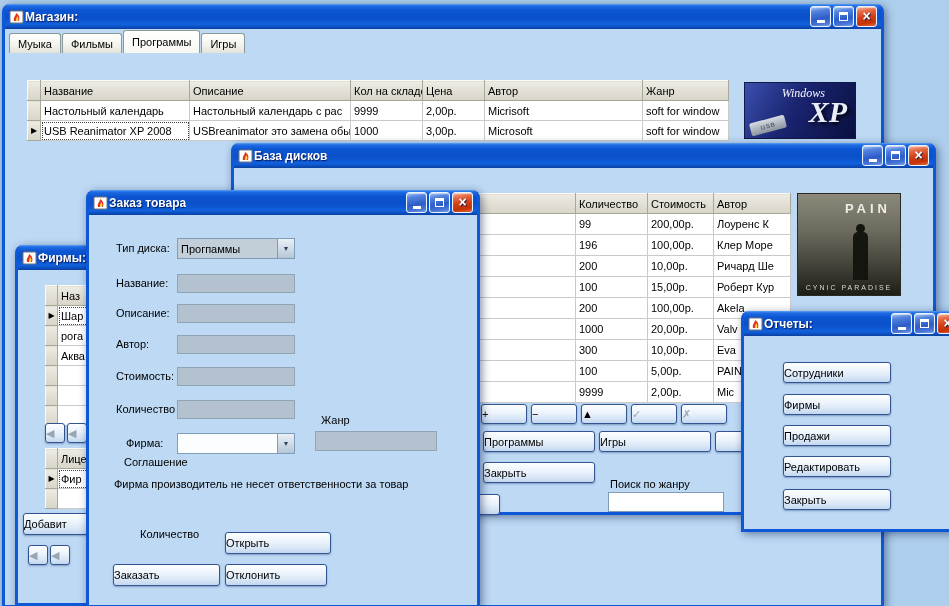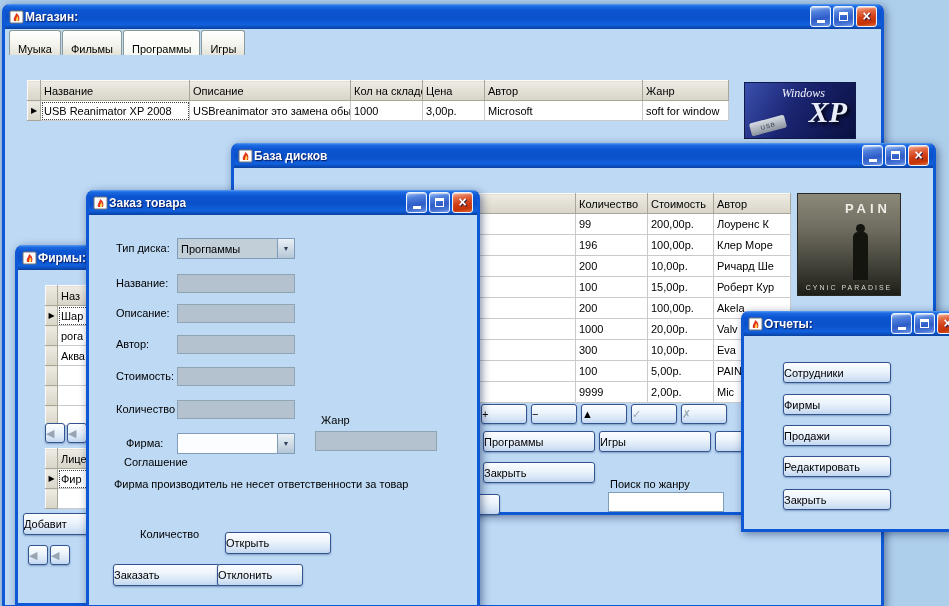--- a/index.html
+++ b/index.html
@@ -14,21 +14,21 @@
   .tb-btns{margin-left:auto;display:flex;gap:2px}
   .tb-btn{width:21px;height:21px;flex:none;border-radius:3px;border:1px solid #EAF2FC;display:flex;align-items:center;justify-content:center;color:#fff;
     background:linear-gradient(170deg,#A7C4F2 0%,#5181DD 25%,#2E5CC9 60%,#4A77D6 85%,#7FA2E8 100%);box-shadow:inset 0 1px 1px rgba(255,255,255,.6)}
   .tb-btn.close{background:linear-gradient(170deg,#F5B39B 0%,#E36A44 25%,#D13C14 55%,#C53305 80%,#E06B3F 100%)}
   .glyph-min{width:8px;height:3px;background:#fff;margin-top:10px}
   .glyph-max{width:9px;height:9px;border:1px solid #fff;border-top-width:3px}
   .glyph-close{font-size:14px;font-weight:bold;line-height:19px}
   .win-icon{width:16px;height:16px;flex:none;display:flex}
 
   .tabbar{position:absolute;display:flex;align-items:flex-end;gap:1px}
-  .tab{height:20px;padding:12px 8px;display:flex;border:1px solid #8A9A9B;border-bottom:none;border-radius:3px 3px 0 0;
+  .tab{height:20px;padding:0 8px;display:flex;align-items:center;border:1px solid #8A9A9B;border-bottom:none;border-radius:3px 3px 0 0;
     background:linear-gradient(180deg,#FFF 0%,#F3F3EC 60%,#E2E2D8 100%)}
   .tab.active{height:23px;background:linear-gradient(180deg,#FFF 0%,#F8F8F2 100%)}
 
   .dgrid{position:absolute;border-collapse:collapse;table-layout:fixed;background:#fff;border:1px solid #716F64}
   .dgrid th,.dgrid td{overflow:hidden;white-space:nowrap;text-align:left;font-weight:normal;padding:0 3px}
   .dgrid th{height:20px;background:linear-gradient(180deg,#EDEBE3,#D8D4C8);border:1px solid #A9A79A;border-top-color:#FCFBF8;border-left-color:#FCFBF8}
   .dgrid td{height:20px;border:1px solid #CACACA;background:#fff}
   .disksgrid td{height:21px}
   .dgrid .ind{background:linear-gradient(180deg,#EDEBE3,#D8D4C8);border:1px solid #A9A79A;border-top-color:#FCFBF8;border-left-color:#FCFBF8;text-align:center;font-size:8px;padding:0}
   .num{text-align:right}
@@ -120,20 +120,29 @@
           <tr>
         <th class="ind"></th>
         <th>Название</th>
         <th>Описание</th>
         <th>Кол на складе</th>
         <th>Цена</th>
         <th>Автор</th>
         <th>Жанр</th>
       </tr>
       <tr>
+        <td class="ind"></td>
+        <td>Настольный календарь</td>
+        <td>Настольный календарь с рас</td>
+        <td class="num">9999</td>
+        <td class="num">2,00р.</td>
+        <td>Micrisoft</td>
+        <td>soft for window</td>
+      </tr>
+      <tr>
         <td class="ind"><span>▶</span></td>
         <td class="selcell">USB Reanimator  XP 2008</td>
         <td>USBreanimator это замена обы</td>
         <td class="num">1000</td>
         <td class="num">3,00р.</td>
         <td>Microsoft</td>
         <td>soft for window</td>
       </tr>
     </tbody>
       </table>
@@ -440,21 +449,21 @@
     <span class="lbl" style="left:25px;top:288px">Фирма производитель не несет ответственности за товар</span>
 
     <span class="lbl" style="left:51px;top:338px">Количество</span>
     <div class="btn" style="left:136px;top:342px;width:106px;height:22px">
         <span>Открыть</span>
       </div>
 
     <div class="btn" style="left:24px;top:374px;width:107px;height:22px">
         <span>Заказать</span>
       </div>
-    <div class="btn" style="left:128px;top:374px;width:86px;height:22px">
+    <div class="btn" style="left:136px;top:374px;width:102px;height:22px">
         <span>Отклонить</span>
       </div>
   </section>
 
   <section class="win" style="left:741px;top:311px;width:224px;height:221px;z-index:5">
     <div class="titlebar">
       <span class="win-icon">
         <svg width="16" height="16" viewBox="0 0 16 16">
             <rect x="1" y="2" width="13" height="12" rx="1" fill="#fff" stroke="#777"></rect>
             <path d="M5 12 C4 8 7 7 7 4 C10 6 11 8 10 12 Z" fill="#E3341B"></path>

